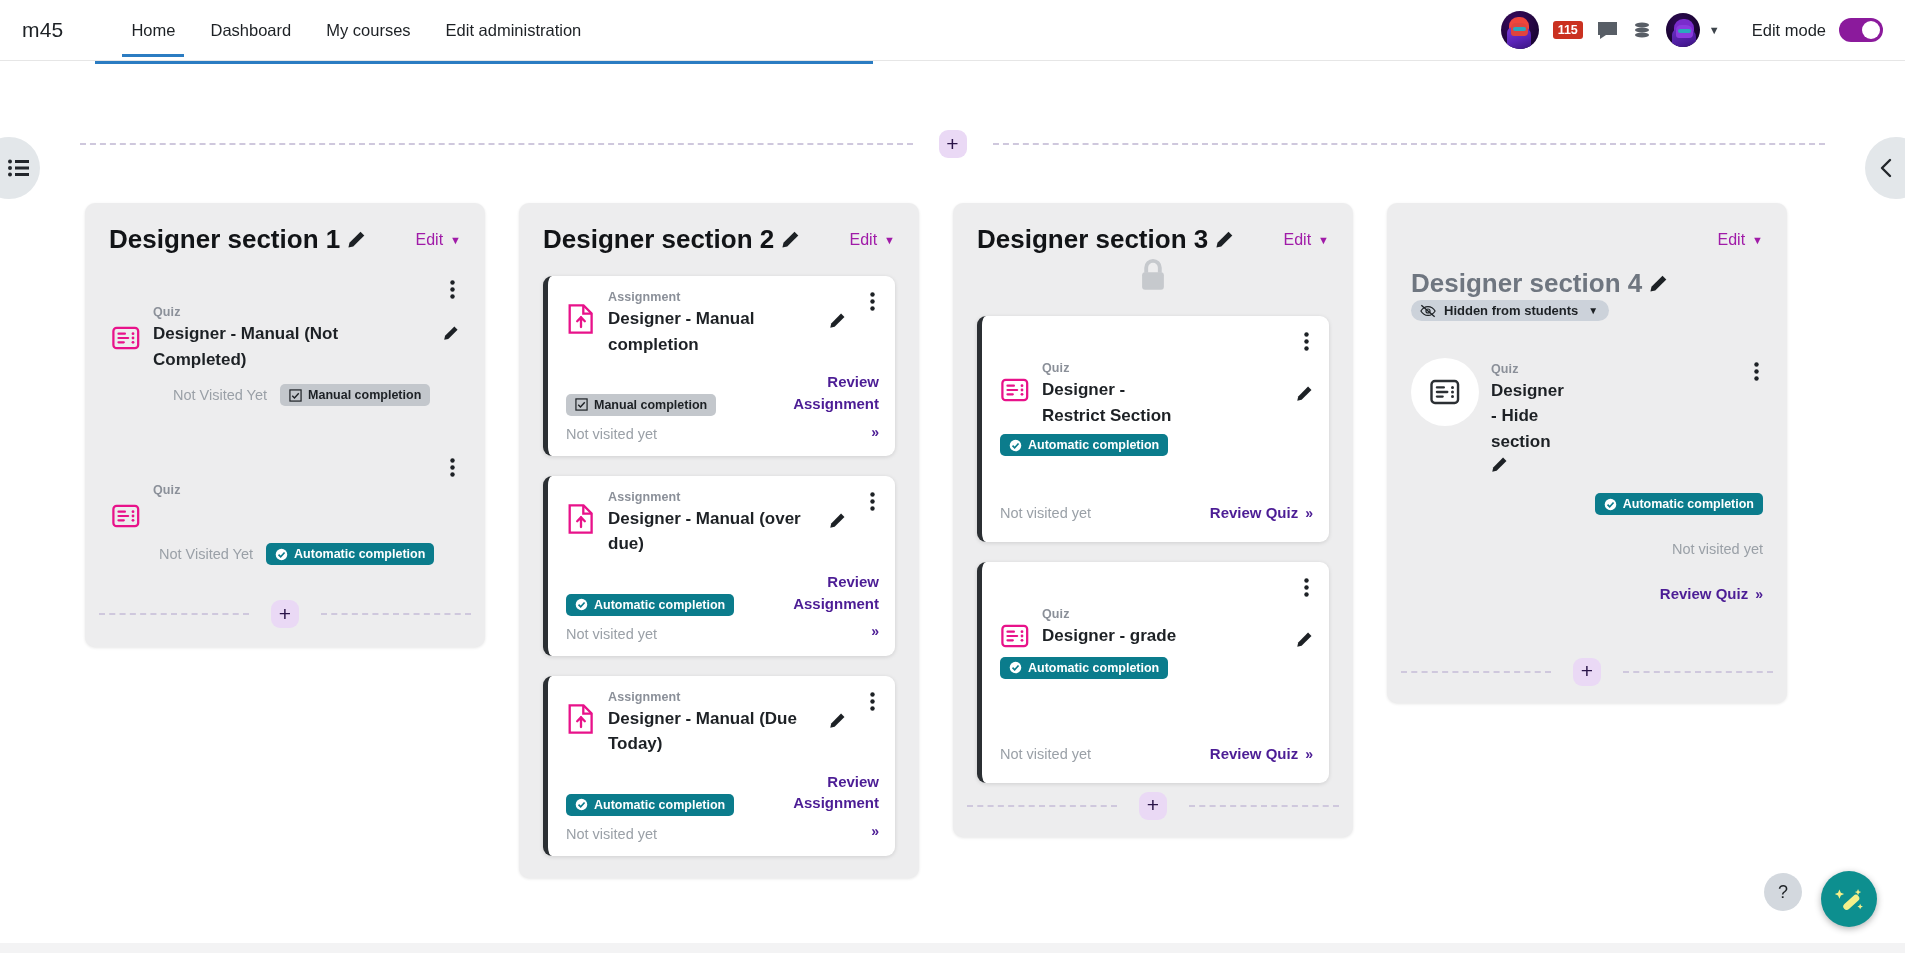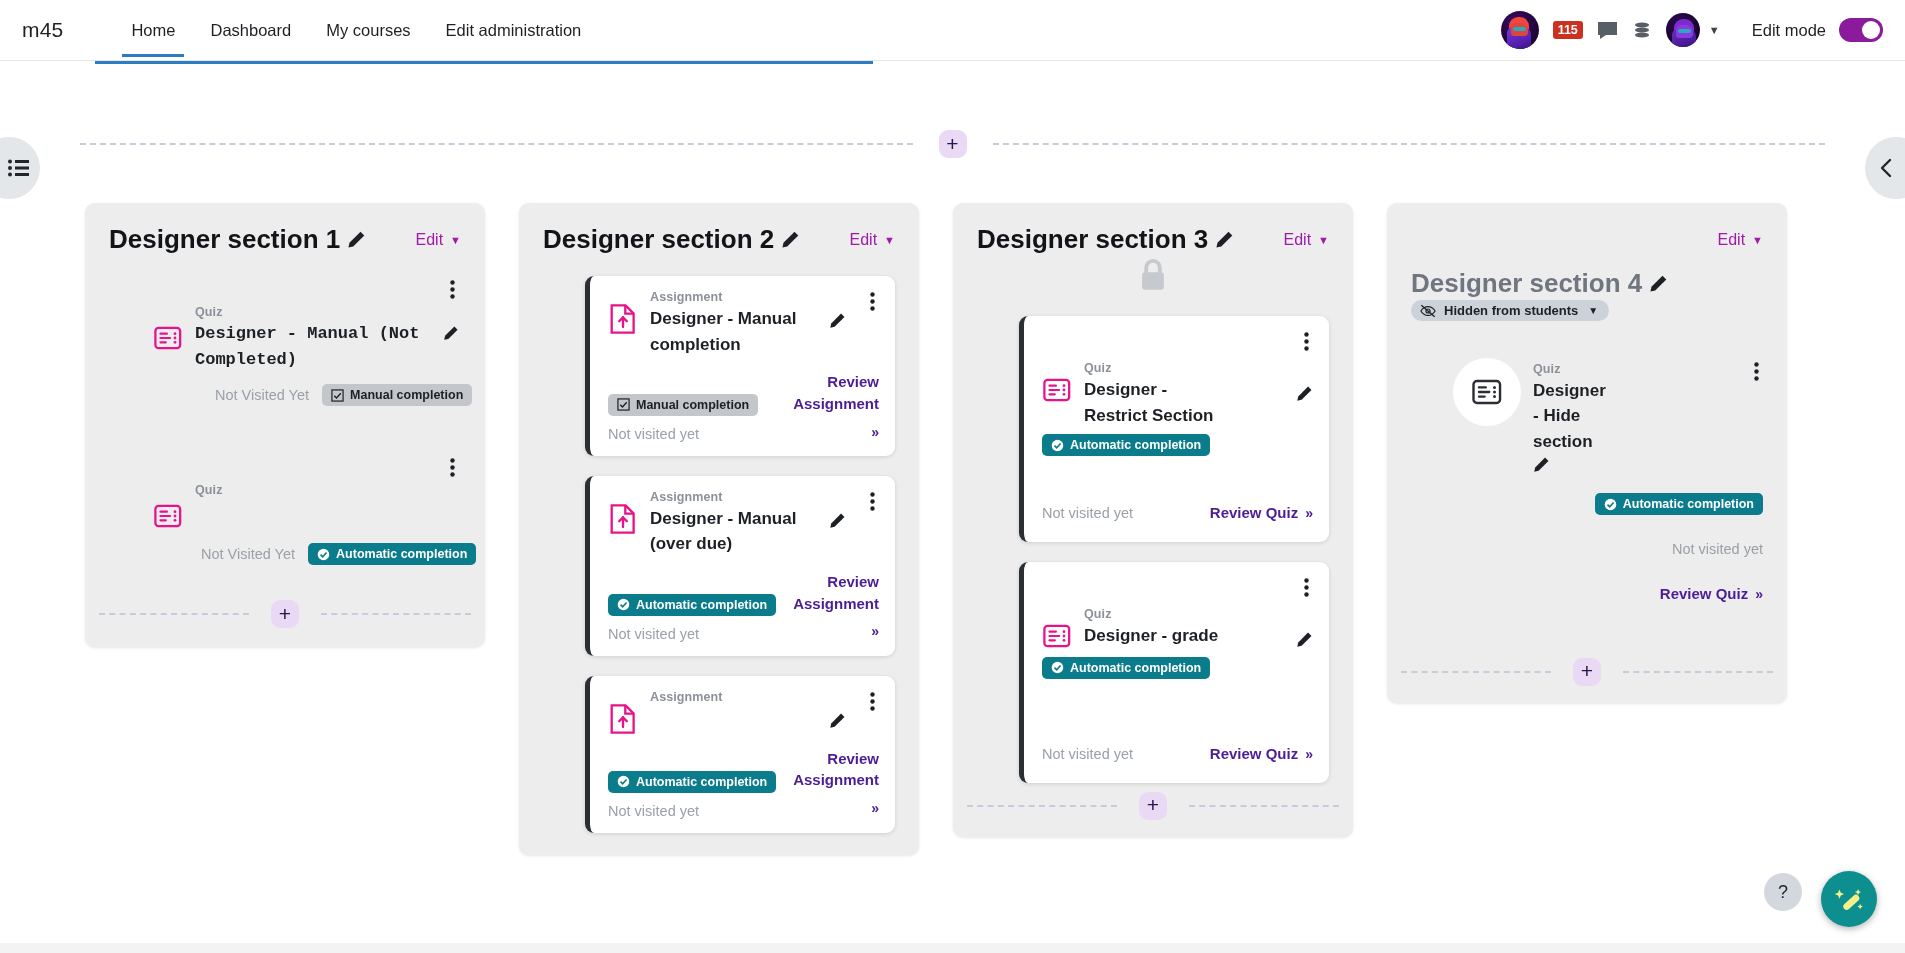--- a/index.html
+++ b/index.html
@@ -160,21 +160,21 @@
     background: #ccd2da; color: #1d2125; font-size: 13px; font-weight: 700;
     border-radius: 12px; padding: 3px 11px 3px 9px; margin-top: 2px;
     width: fit-content; cursor: pointer;
   }
   .hidden-badge .chev { font-size: 10px; margin-left: 2px; }
 
   .lock-icon { margin: 8px 0 0 auto; display: block; }
 
   
   .act {
-    position: relative; padding: 14px 16px 12px 16px; margin-bottom: 20px; margin-left: 42px;
+    position: relative; padding: 14px 16px 12px 16px; margin-bottom: 20px;
   }
   .act.card {
     background: #fff; border-radius: 9px; border-left: 5px solid #2b2f33;
     box-shadow: 0 1px 4px rgba(0,0,0,.13);
     padding: 14px 16px 14px 18px;
   }
   .act.plain { padding: 12px 2px 8px 2px; margin-bottom: 26px; }
 
   .act-top { display: flex; align-items: flex-start; gap: 12px; }
   .act-icon {
@@ -187,21 +187,21 @@
   }
   .act-body { flex: 1; min-width: 0; }
   .act-type {
     font-size: 12.5px; font-weight: 700; color: #8b9099; letter-spacing: .1px;
     margin-bottom: 2px;
   }
   .act-name {
     font-size: 17px; font-weight: 700; color: #1d2125; line-height: 1.5;
     display: inline;
   }
-  .act-name-wrap { display: flex; align-items: flex-start; gap: 17px; font-family: Liberation Mono, monospace; }
+  .act-name-wrap { display: flex; align-items: flex-start; gap: 17px; }
   .kebab {
     flex: none; cursor: pointer; margin-left: 8px; padding: 2px 4px;
     align-self: flex-start;
   }
 
   .pill {
     display: inline-flex; align-items: center; gap: 6px; border-radius: 5px;
     font-size: 12.5px; font-weight: 700; padding: 4px 9px; white-space: nowrap;
     width: fit-content;
   }
@@ -551,20 +551,21 @@
         <div class="act-top">
           <span class="act-icon" style="margin-top:14px;">
             <svg width="26" height="30" viewBox="0 0 22 26">
                 <path d="M1.2 1.2h12l7 7v16.6H1.2z" stroke="#e8128a" stroke-width="2" fill="none"></path>
                 <path d="M13 1.4v7h7" stroke="#e8128a" stroke-width="2" fill="none"></path>
                 <path d="M11 20v-8M11 11.5l-3.3 3.4M11 11.5l3.3 3.4" stroke="#e8128a" stroke-width="2" fill="none" stroke-linecap="round"></path>
               </svg>
           </span>
           <div class="act-body">
             <div class="act-type">Assignment</div>
+            <span class="act-name">Designer - Manual (Due Today)</span>
           </div>
           <span class="pencil" style="margin-top:22px;">
             <svg width="17" height="17" viewBox="0 0 20 20">
                 <path d="M14.2 1.8l4 4L6.6 17.4 1.5 18.5l1.1-5.1z" fill="#1d2125"></path>
               </svg>
           </span>
           <span class="kebab">
             <svg width="5" height="19" viewBox="0 0 5 19">
                 <circle cx="2.5" cy="2.5" r="2.2" fill="#1d2125"></circle>
                 <circle cx="2.5" cy="9.5" r="2.2" fill="#1d2125"></circle>

